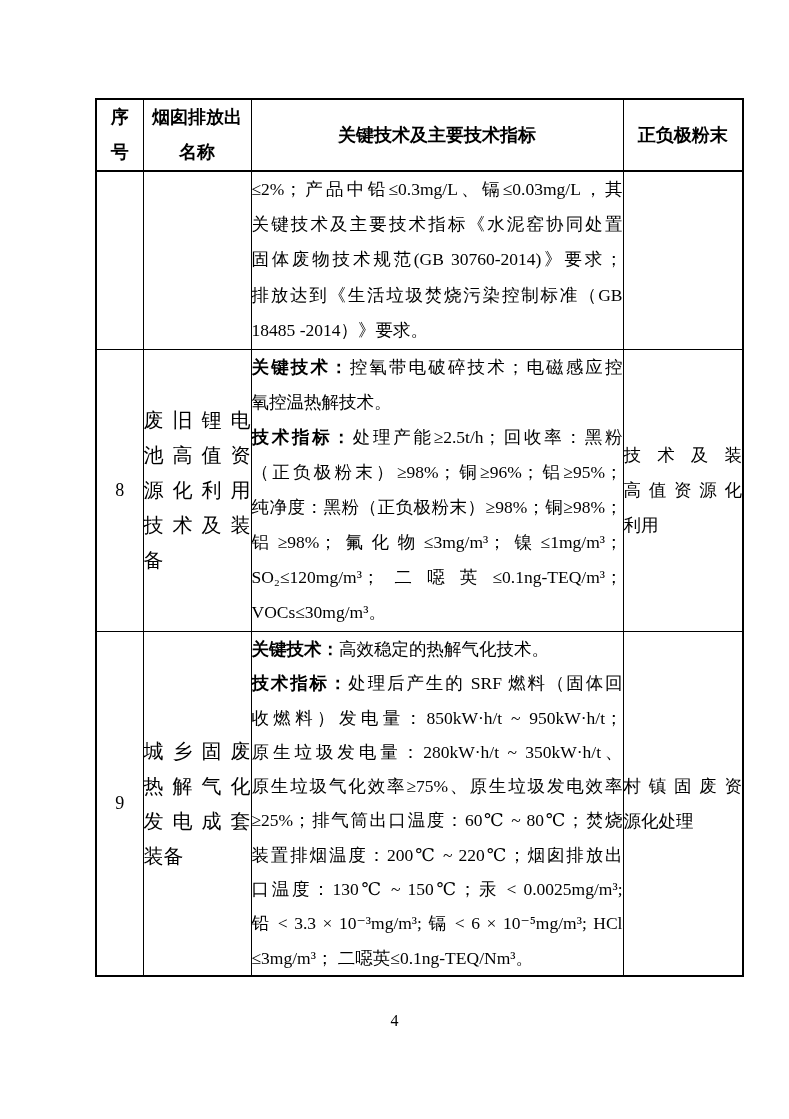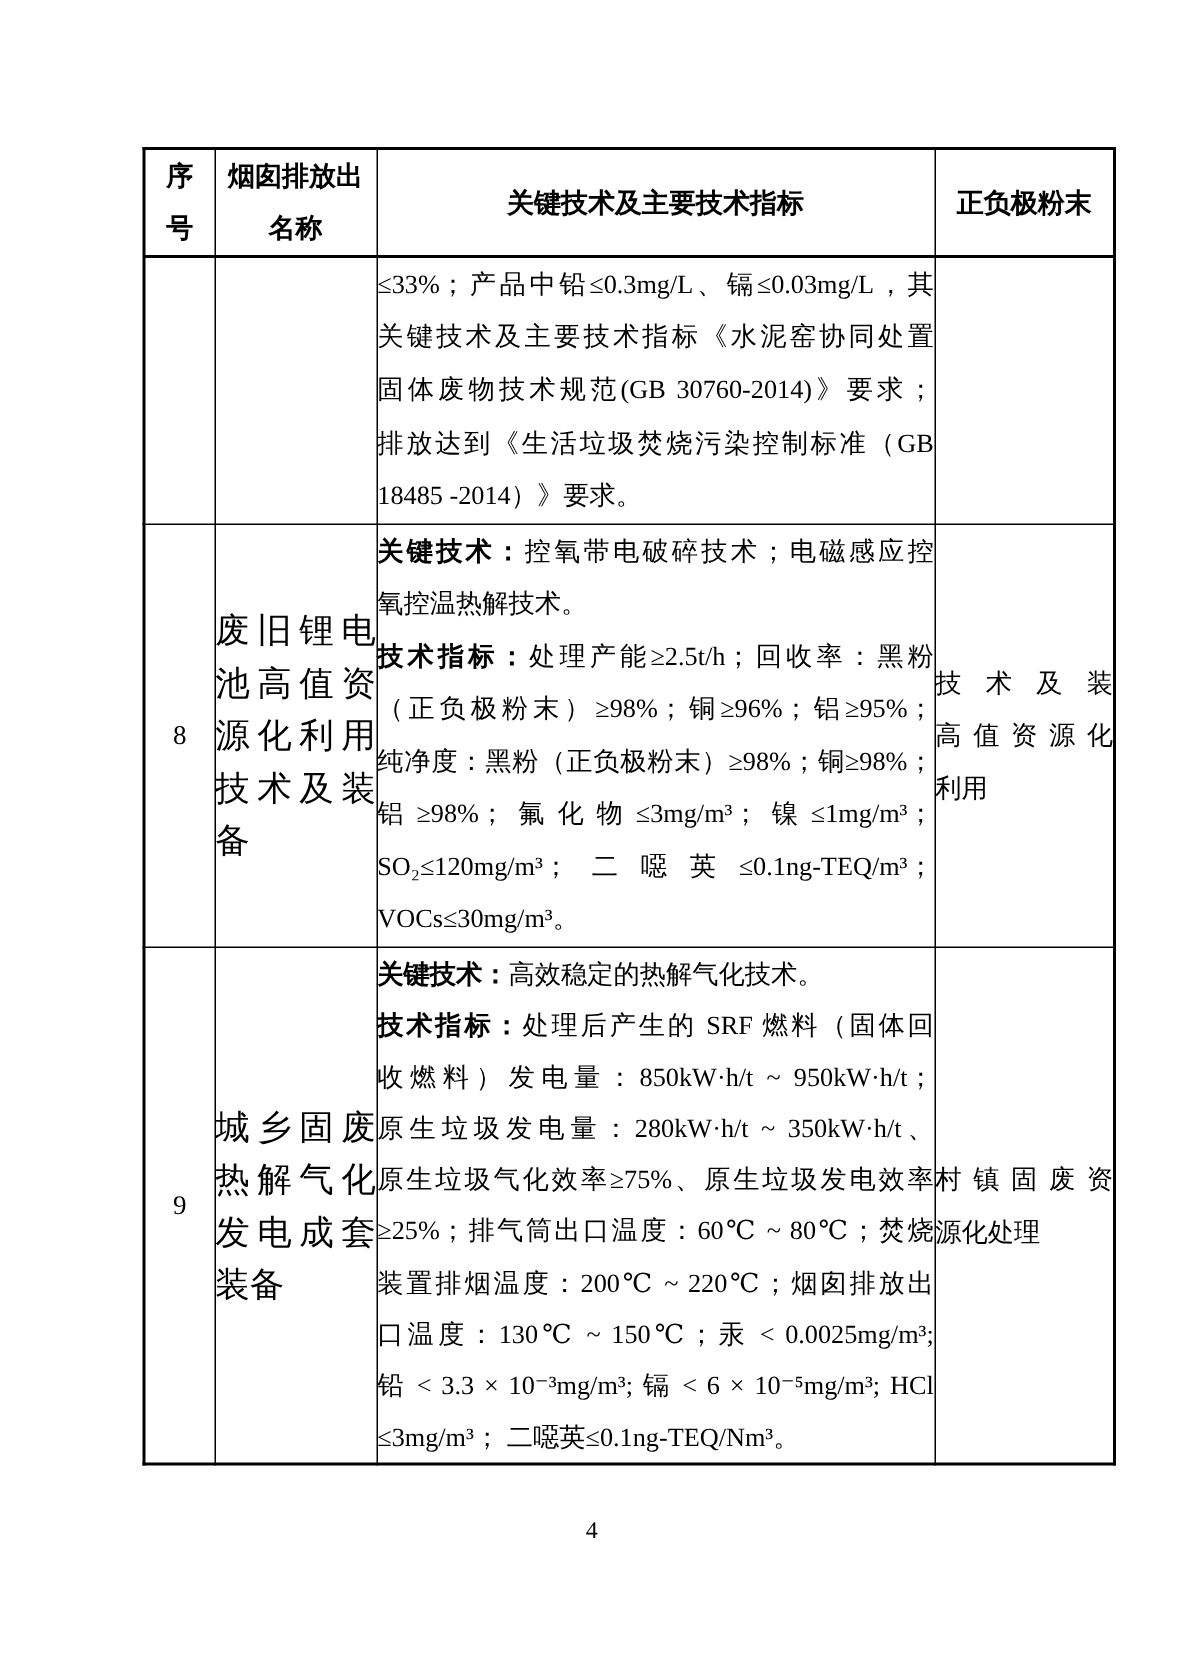--- a/index.html
+++ b/index.html
@@ -17,21 +17,21 @@
   .spec-table thead th {
     height:70px; border-bottom:2px solid #000;
     font-family:"Liberation Sans","DejaVu Sans",sans-serif;
     font-weight:600; font-size:18px; text-align:center; vertical-align:middle;
     line-height:35px;
   }
   .row-0 td { height:177px; }
   .row-1 td { height:281px; }
   .row-2 td { height:343px; }
   .cell-no { text-align:center; vertical-align:middle; font-size:18px; }
-  .cell-name { vertical-align:middle; padding:0 10px; font-size:23px;margin-left:39px; }
+  .cell-name { vertical-align:middle; padding:0 10px; font-size:20px;margin-left:39px; }
   .cell-name .cjk-line, .cell-scope .cjk-line { line-height:35px; }
   .cell-content { vertical-align:top; padding:2px 6px 0 7px; font-size:17.5px; }
   .row-0 .content-line { line-height:35.2px; }
   .row-1 .content-line { line-height:35.0px; }
   .row-2 .content-line { line-height:34.3px; }
   .j { text-align:justify; text-align-last:justify; }
   .content-line b { font-weight:bold; }
   .cell-scope { vertical-align:middle; padding:0 9px; font-size:17.5px; }
   .page-number {
     position:absolute; left:0; right:0; top:1012px;
@@ -61,21 +61,21 @@
         </th>
         <th>关键技术及主要技术指标</th>
         <th>正负极粉末</th>
       </tr>
     </thead>
     <tbody id="table-body">
         <tr class="body-row row-0">
           <td class="cell-no"></td>
           <td class="cell-name"></td>
           <td class="cell-content">
-            <div class="content-line j">≤33%；产品中铅≤0.3mg/L、镉≤0.03mg/L，其</div>
+            <div class="content-line j">≤2%；产品中铅≤0.3mg/L、镉≤0.03mg/L，其</div>
             <div class="content-line j">关键技术及主要技术指标《水泥窑协同处置</div>
             <div class="content-line j">固体废物技术规范(GB 30760-2014)》要求；</div>
             <div class="content-line j">排放达到《生活垃圾焚烧污染控制标准（GB</div>
             <div class="content-line">18485 -2014）》要求。</div>
           </td>
           <td class="cell-scope"></td>
         </tr>
         <tr class="body-row row-1">
           <td class="cell-no">8</td>
           <td class="cell-name">

